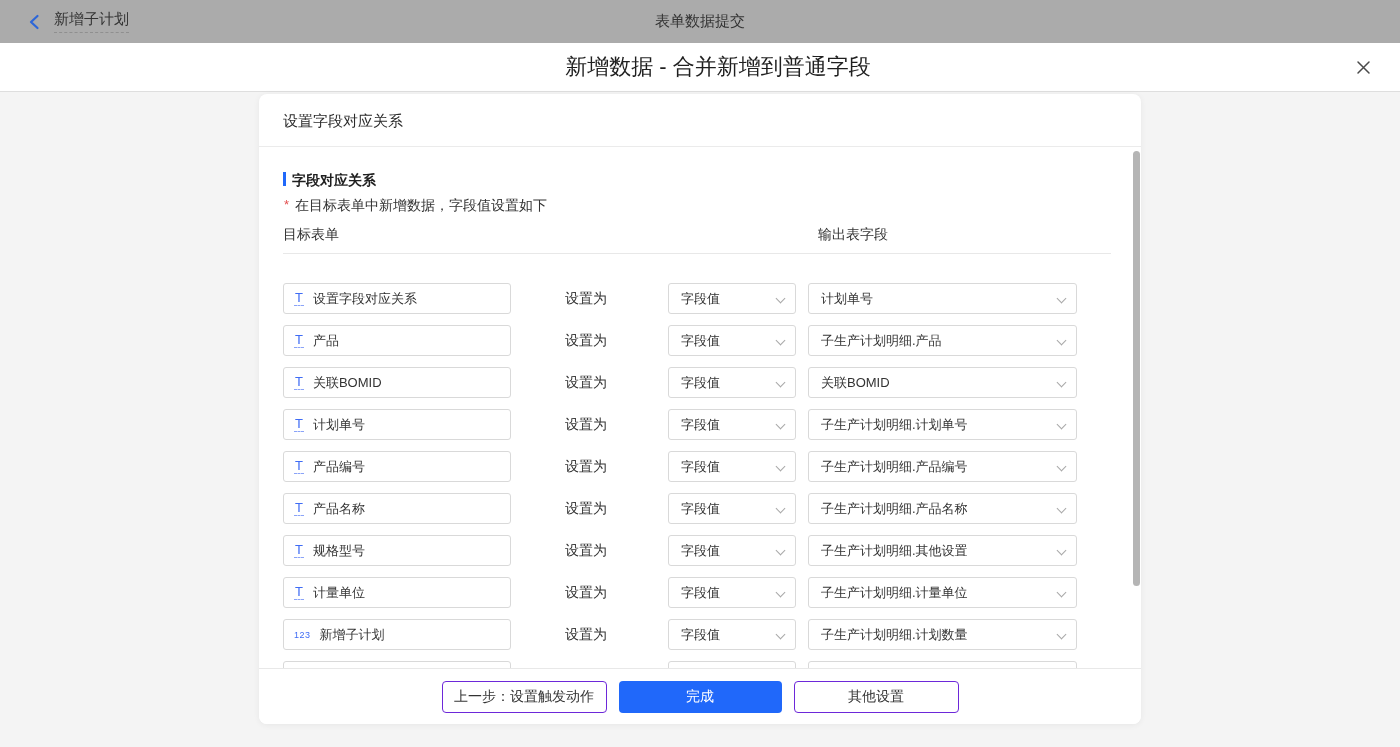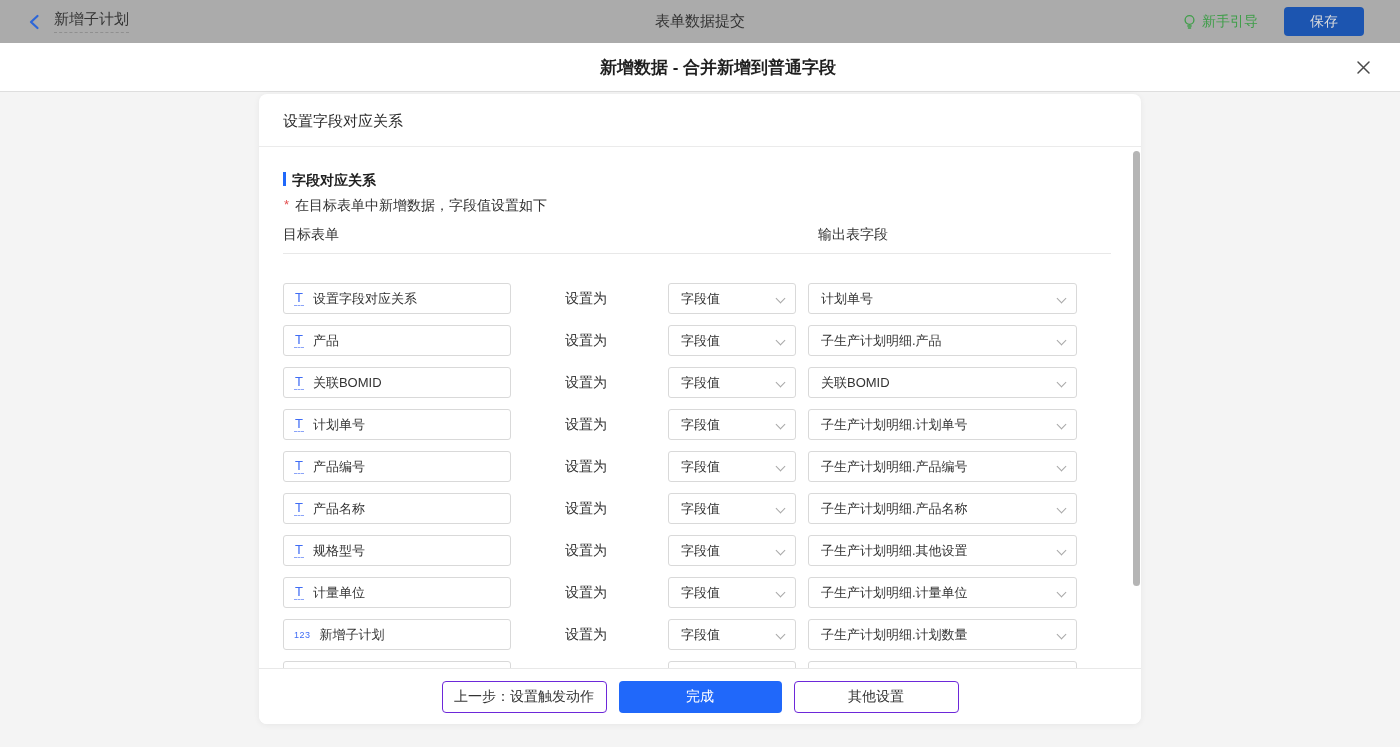--- a/index.html
+++ b/index.html
@@ -15,21 +15,21 @@
   .plan-name { font-size:15px; color:#333; border-bottom:1px dashed #8f8f8f; padding-bottom:3px; }
   .topbar-center { position:absolute; left:0; right:0; text-align:center; font-size:15px; color:#333; pointer-events:none; }
   .topbar-right { margin-left:auto; display:flex; align-items:center; gap:26px; padding-right:36px; }
   .guide { display:flex; align-items:center; gap:5px; color:var(--guide-green,#3f9e49); font-size:14px; cursor:pointer; position:relative; z-index:2;}
   .save-btn { background:var(--save-bg,#1c55b0); color:#dcdcdc; font-size:14px; border:none;
     border-radius:4px; height:29px; padding:0 26px; cursor:pointer; position:relative; z-index:2;}
 
   
   .modal-header { position:relative; height:49px; background:#fff; border-bottom:1px solid #dedede;
     display:flex; align-items:center; justify-content:center; }
-  .modal-title { font-size:17px; font-weight:700; color:#1f1f1f;margin-left:36px; }
+  .modal-title { font-size:22px; font-weight:400; color:#1f1f1f;margin-left:36px; }
   .close-btn { position:absolute; right:26px; top:50%; transform:translateY(-50%);
     width:22px; height:22px; display:flex; align-items:center; justify-content:center;
     font-size:19px; color:#4a4a4a; cursor:pointer; background:none; border:none; }
 
   
   .card { position:relative; width:882px; height:630px; margin:2px auto 0;
     background:#fff; border-radius:8px; box-shadow:0 1px 6px rgba(0,0,0,.06); overflow:hidden; }
   .card-header { height:53px; line-height:53px; padding-left:24px; font-size:15px; color:#2b2b2b;
     border-bottom:1px solid #ebebeb; }
   .scroll-area { position:relative; height:521px; overflow:hidden; }
@@ -76,30 +76,20 @@
 <div class="topbar">
   <div class="topbar-left">
     <span class="back-btn">
       <svg width="18" height="18" viewBox="0 0 18 18">
         <polyline points="11.5,3 5,9 11.5,15" fill="none" stroke="#2c66d9" stroke-width="2.2" stroke-linecap="round" stroke-linejoin="round"></polyline>
       </svg>
     </span>
     <span class="plan-name">新增子计划</span>
   </div>
   <div class="topbar-center">表单数据提交</div>
-  <div class="topbar-right">
-    <span class="guide">
-      <svg width="15" height="16" viewBox="0 0 15 16">
-        <circle cx="7.5" cy="6" r="4.4" fill="none" stroke="#3f9e49" stroke-width="1.3"></circle>
-        <path d="M5.8 12h3.4 M6.4 14h2.2" stroke="#3f9e49" stroke-width="1.3" stroke-linecap="round"></path>
-      </svg>
-      <span>新手引导</span>
-    </span>
-    <button class="save-btn">保存</button>
-  </div>
 </div>
 
 <div class="modal-header">
   <span class="modal-title">新增数据 - 合并新增到普通字段</span>
   <button class="close-btn">
     <svg width="15" height="15" viewBox="0 0 15 15">
       <path d="M2 2 L13 13 M13 2 L2 13" stroke="#4a4a4a" stroke-width="1.5" stroke-linecap="round"></path>
     </svg>
   </button>
 </div>

